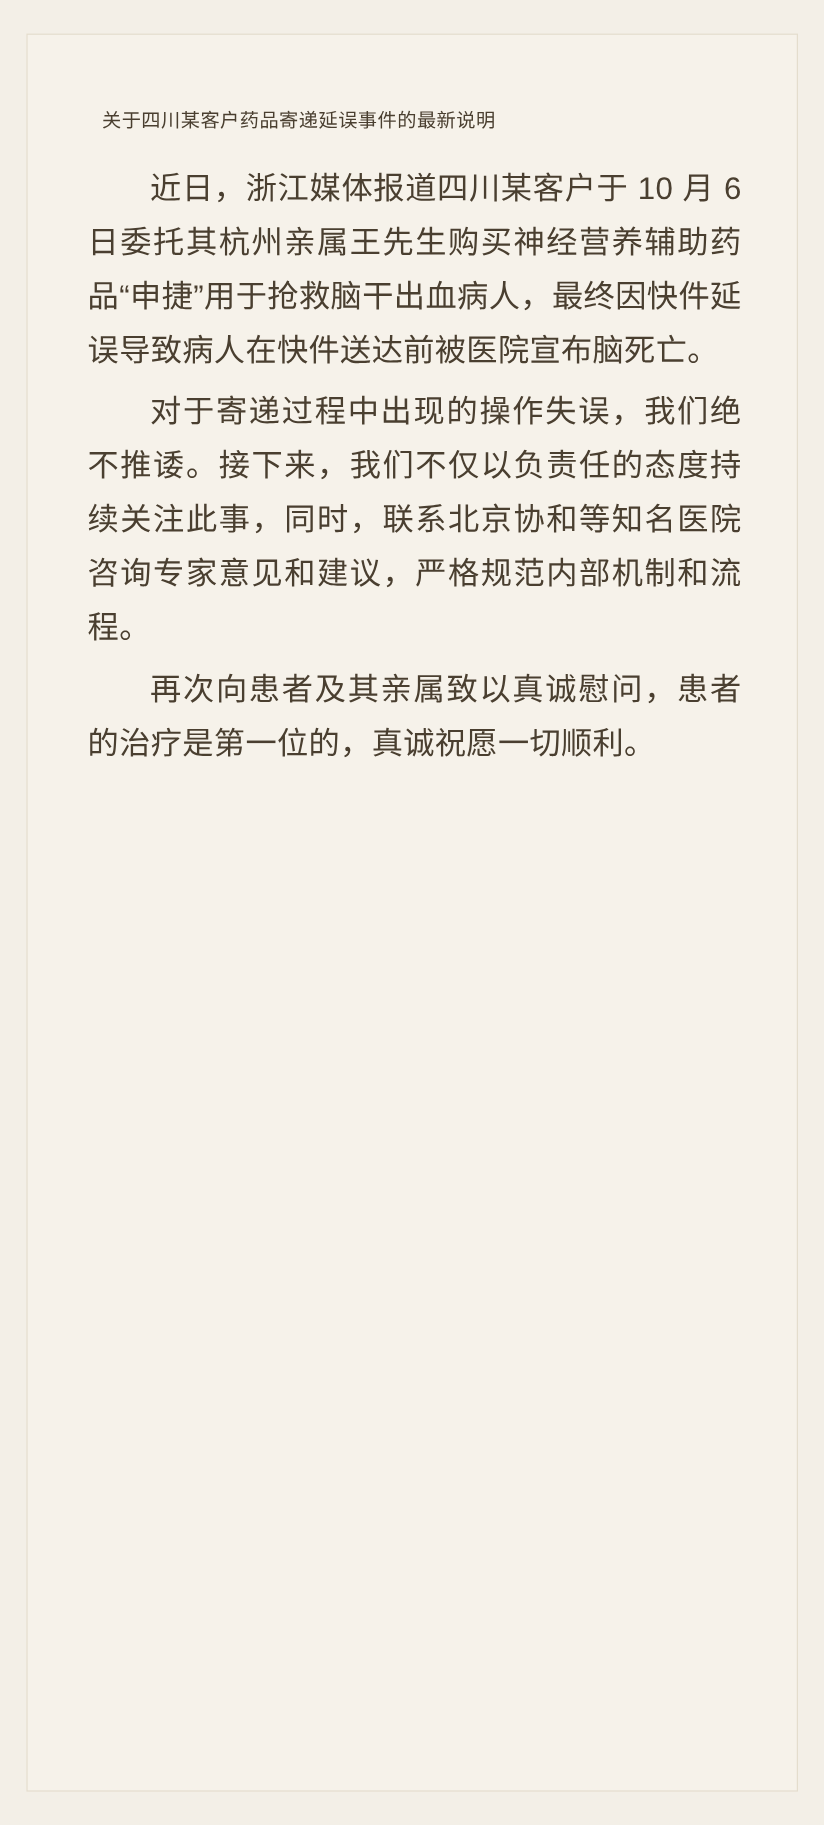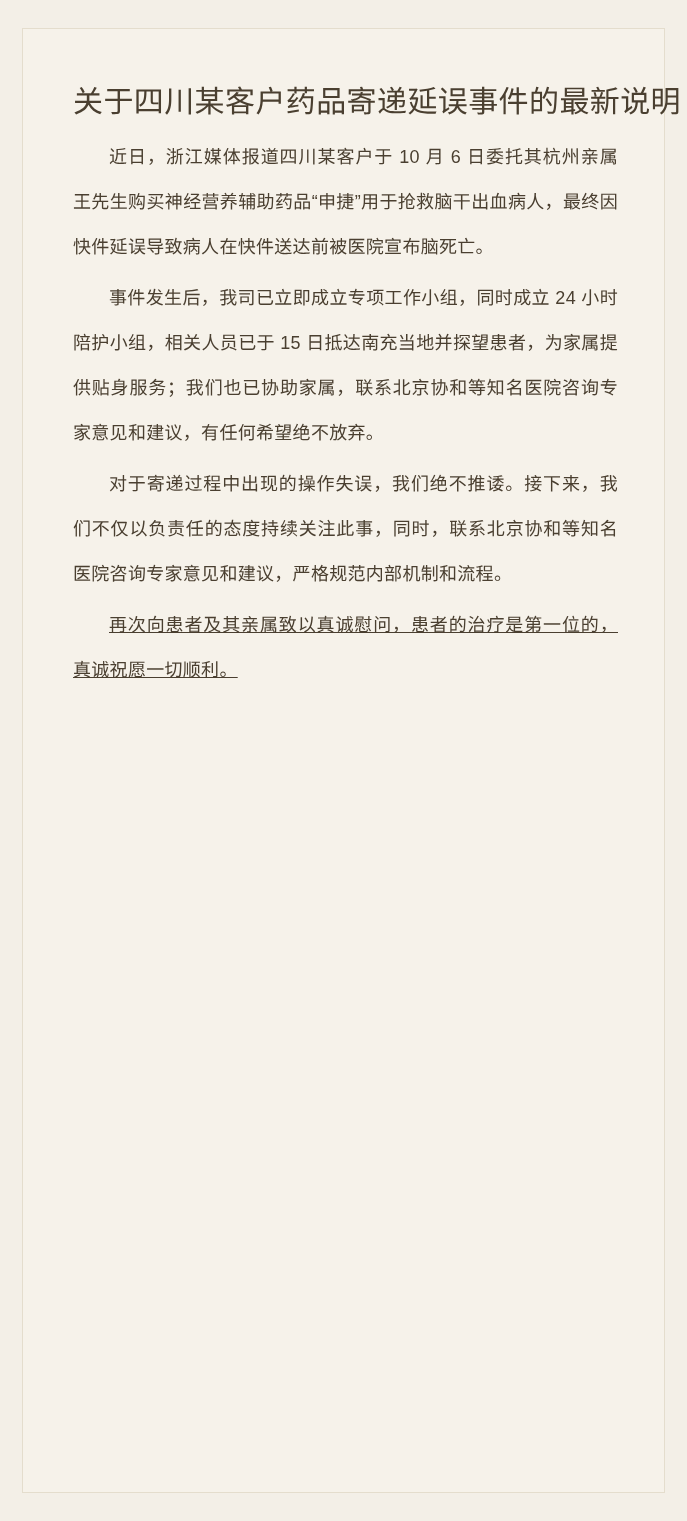--- a/index.html
+++ b/index.html
@@ -27,49 +27,47 @@
 
   .statement-inner {
     position: absolute;
     left: 50px;
     top: 56px;
     right: 30px;
     box-sizing: border-box;
   }
 
   .doc-title {
-    font-size: 30px;
+    font-size: 16px;
     line-height: 34px;
     color: #4a3f30;
     letter-spacing: 0.4px;
-    margin: 0 0 16px 0;
+    margin: 0 0 16px 12px;
     white-space: nowrap;
   }
 
   .doc-para {
-    font-size: 18px;
+    font-size: 26px;
     line-height: 45px;
     color: #4a3f30;
     letter-spacing: 0.3px;
     margin: 0 0 6px 0;
     text-indent: 2em;
     text-align: justify;
     text-justify: inter-ideograph;
     width: 545px;
   }
 
   .doc-para.last {
     margin-bottom: 0;
-    text-decoration: underline;
   }
 </style>
 </head>
 <body>
 
 <div class="statement-card">
   <div class="statement-inner">
     <div class="doc-title">关于四川某客户药品寄递延误事件的最新说明</div>
     <p class="doc-para">近日，浙江媒体报道四川某客户于 10 月 6 日委托其杭州亲属王先生购买神经营养辅助药品“申捷”用于抢救脑干出血病人，最终因快件延误导致病人在快件送达前被医院宣布脑死亡。</p>
-    <p class="doc-para">事件发生后，我司已立即成立专项工作小组，同时成立 24 小时陪护小组，相关人员已于 15 日抵达南充当地并探望患者，为家属提供贴身服务；我们也已协助家属，联系北京协和等知名医院咨询专家意见和建议，有任何希望绝不放弃。</p>
     <p class="doc-para">对于寄递过程中出现的操作失误，我们绝不推诿。接下来，我们不仅以负责任的态度持续关注此事，同时，联系北京协和等知名医院咨询专家意见和建议，严格规范内部机制和流程。</p>
     <p class="doc-para last">再次向患者及其亲属致以真诚慰问，患者的治疗是第一位的，真诚祝愿一切顺利。</p>
   </div>
 </div>
 
 </body></html>

